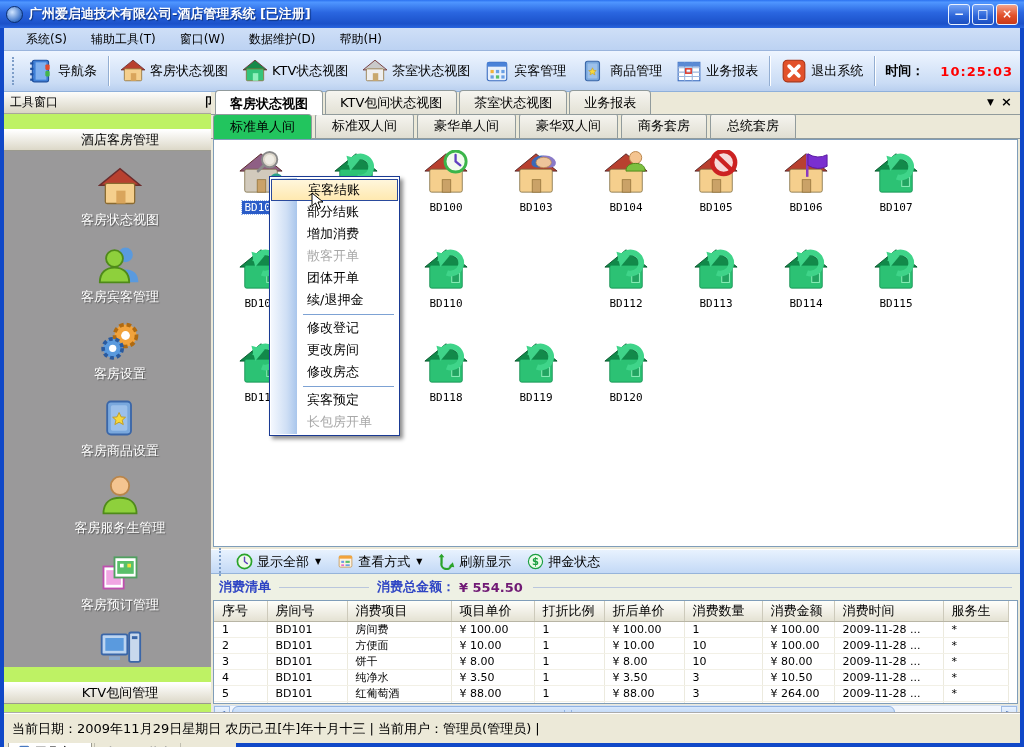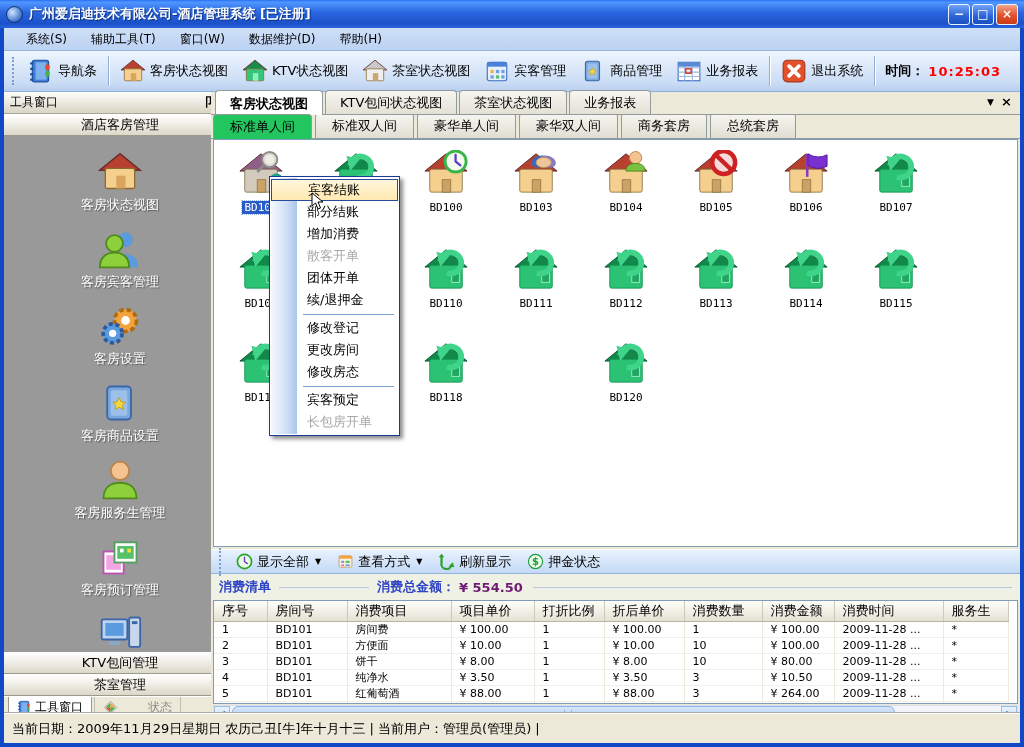--- a/index.html
+++ b/index.html
@@ -26,31 +26,31 @@
     background:linear-gradient(180deg,#cfdff7,#bcd2f2); display:flex; align-items:center; padding-left:10px; border-bottom:1px solid #9ab4dc; }
   .menu-item { padding:2px 12px; white-space:nowrap; }
 
   
   .toolbar { position:absolute; left:0; top:51px; width:1016px; height:41px;
     background:linear-gradient(180deg,#eef5ff,#cadcf5 80%,#b9cfef); display:flex; align-items:center; border-bottom:1px solid #8fb0da; padding-left:4px;}
   .grip { width:5px; height:28px; margin:0 4px; border-left:2px dotted #7e9ec8; }
   .tb-item { display:flex; align-items:center; gap:4px; padding:3px 7px; white-space:nowrap; font-size:13px; }
   .tb-sep { width:1px; height:30px; background:#93aed2; margin:0 4px; box-shadow:1px 0 0 #fff; }
   .tb-time { display:flex; align-items:center; font-size:13px; font-weight:bold; padding:0 6px; white-space:nowrap;}
-  .tb-time .tval { color:#ff0000; margin-left:4px; letter-spacing:1px; }
+  .tb-time .tval { color:#ff0000; margin-left:16px; letter-spacing:1px; }
   .tb-item svg, .ab-item svg { display:block; }
 
   
   .sidebar { position:absolute; left:0; top:92px; width:236px; height:620px; background:#bef264; border-right:4px solid #d8e4f8; }
   .sb-header { height:22px; background:linear-gradient(180deg,#fdfdfb,#d9d5c4); border-bottom:1px solid #a9a79a;
     display:flex; align-items:center; padding:0 6px; font-size:12px; }
   .sb-header .sb-title { flex:1; }
   .sb-hbtn { width:16px; height:15px; text-align:center; line-height:14px; font-weight:bold; font-size:12px; }
   .sb-group { height:22px; background:linear-gradient(180deg,#ffffff,#dcd8c8); border-bottom:1px solid #9b9a8e; border-top:1px solid #fff;
-    display:flex; align-items:center; justify-content:center; font-size:13px; }
+    display:flex; align-items:center; justify-content:center; font-size:13px;margin-top:15px; }
   .sb-body { height:516px; background:#9a999a; overflow:hidden; padding-top:14px;
     display:flex; flex-direction:column; align-items:center; gap:13px; }
   .sb-item { display:flex; flex-direction:column; align-items:center; color:#fff; font-size:13px; gap:2px; text-shadow:1px 1px 1px #555;}
   .sb-bottom-tabs { height:24px; background:#ece9d8; display:flex; align-items:flex-start; padding-left:4px; gap:2px; border-top:1px solid #fff;}
   .sb-btab { display:flex; align-items:center; gap:3px; padding:2px 8px 3px; font-size:12px;
     border:1px solid #9b9a8e; border-top:none; border-radius:0 0 4px 4px; background:#ece9d8; }
   .sb-btab.active { background:#fff; }
   .sb-btab.inactive { color:#8d8d8d; border-color:#c0beb0;gap:30px; }
 
   
@@ -453,30 +453,20 @@
         <div class="room " style="left:189px;top:106px">
        <span><svg width="46" height="46" viewBox="0 0 48 48">
               <polygon points="2,22 24,4 46,22" fill="#12894a" stroke="#0a5a30" stroke-width="1"></polygon>
               <rect x="7" y="20" width="34" height="24" rx="2" fill="#2cc274" stroke="#0f8a4c" stroke-width="0.8"></rect>
               <rect x="30" y="28" width="8" height="10" fill="#23a562" stroke="#8ff0bb" stroke-width="1"></rect>
               <path d="M18 16 a11 11 0 1 1 7 12" fill="none" stroke="#3fd489" stroke-width="6"></path>
               <polygon points="14,6 28,10 18,22" fill="#3fd489"></polygon>
             </svg></span>
        <span class="room-label">BD110</span>
      </div>
-        <div class="room " style="left:279px;top:106px">
-       <span><svg width="46" height="46" viewBox="0 0 48 48">
-              <polygon points="2,22 24,4 46,22" fill="#12894a" stroke="#0a5a30" stroke-width="1"></polygon>
-              <rect x="7" y="20" width="34" height="24" rx="2" fill="#2cc274" stroke="#0f8a4c" stroke-width="0.8"></rect>
-              <rect x="30" y="28" width="8" height="10" fill="#23a562" stroke="#8ff0bb" stroke-width="1"></rect>
-              <path d="M18 16 a11 11 0 1 1 7 12" fill="none" stroke="#3fd489" stroke-width="6"></path>
-              <polygon points="14,6 28,10 18,22" fill="#3fd489"></polygon>
-            </svg></span>
-       <span class="room-label">BD111</span>
-     </div>
         <div class="room " style="left:369px;top:106px">
        <span><svg width="46" height="46" viewBox="0 0 48 48">
               <polygon points="2,22 24,4 46,22" fill="#12894a" stroke="#0a5a30" stroke-width="1"></polygon>
               <rect x="7" y="20" width="34" height="24" rx="2" fill="#2cc274" stroke="#0f8a4c" stroke-width="0.8"></rect>
               <rect x="30" y="28" width="8" height="10" fill="#23a562" stroke="#8ff0bb" stroke-width="1"></rect>
               <path d="M18 16 a11 11 0 1 1 7 12" fill="none" stroke="#3fd489" stroke-width="6"></path>
               <polygon points="14,6 28,10 18,22" fill="#3fd489"></polygon>
             </svg></span>
        <span class="room-label">BD112</span>
      </div>
@@ -532,20 +522,30 @@
      </div>
         <div class="room " style="left:189px;top:200px">
        <span><svg width="46" height="46" viewBox="0 0 48 48">
               <polygon points="2,22 24,4 46,22" fill="#12894a" stroke="#0a5a30" stroke-width="1"></polygon>
               <rect x="7" y="20" width="34" height="24" rx="2" fill="#2cc274" stroke="#0f8a4c" stroke-width="0.8"></rect>
               <rect x="30" y="28" width="8" height="10" fill="#23a562" stroke="#8ff0bb" stroke-width="1"></rect>
               <path d="M18 16 a11 11 0 1 1 7 12" fill="none" stroke="#3fd489" stroke-width="6"></path>
               <polygon points="14,6 28,10 18,22" fill="#3fd489"></polygon>
             </svg></span>
        <span class="room-label">BD118</span>
+     </div>
+        <div class="room " style="left:279px;top:200px">
+       <span><svg width="46" height="46" viewBox="0 0 48 48">
+              <polygon points="2,22 24,4 46,22" fill="#12894a" stroke="#0a5a30" stroke-width="1"></polygon>
+              <rect x="7" y="20" width="34" height="24" rx="2" fill="#2cc274" stroke="#0f8a4c" stroke-width="0.8"></rect>
+              <rect x="30" y="28" width="8" height="10" fill="#23a562" stroke="#8ff0bb" stroke-width="1"></rect>
+              <path d="M18 16 a11 11 0 1 1 7 12" fill="none" stroke="#3fd489" stroke-width="6"></path>
+              <polygon points="14,6 28,10 18,22" fill="#3fd489"></polygon>
+            </svg></span>
+       <span class="room-label">BD119</span>
      </div>
         <div class="room " style="left:369px;top:200px">
        <span><svg width="46" height="46" viewBox="0 0 48 48">
               <polygon points="2,22 24,4 46,22" fill="#12894a" stroke="#0a5a30" stroke-width="1"></polygon>
               <rect x="7" y="20" width="34" height="24" rx="2" fill="#2cc274" stroke="#0f8a4c" stroke-width="0.8"></rect>
               <rect x="30" y="28" width="8" height="10" fill="#23a562" stroke="#8ff0bb" stroke-width="1"></rect>
               <path d="M18 16 a11 11 0 1 1 7 12" fill="none" stroke="#3fd489" stroke-width="6"></path>
               <polygon points="14,6 28,10 18,22" fill="#3fd489"></polygon>
             </svg></span>
        <span class="room-label">BD120</span>

